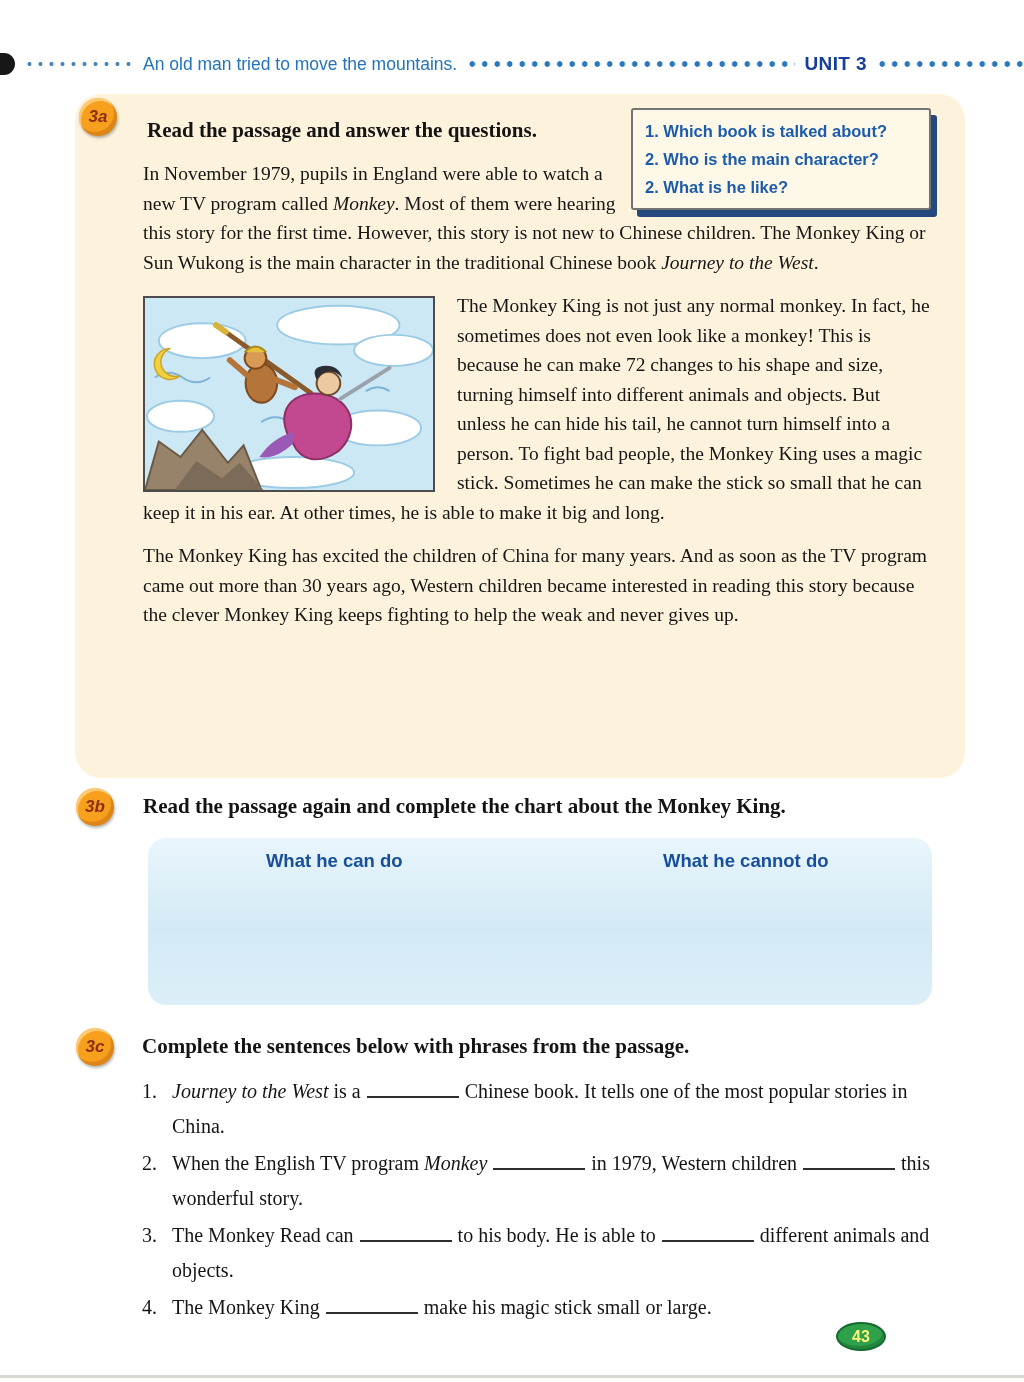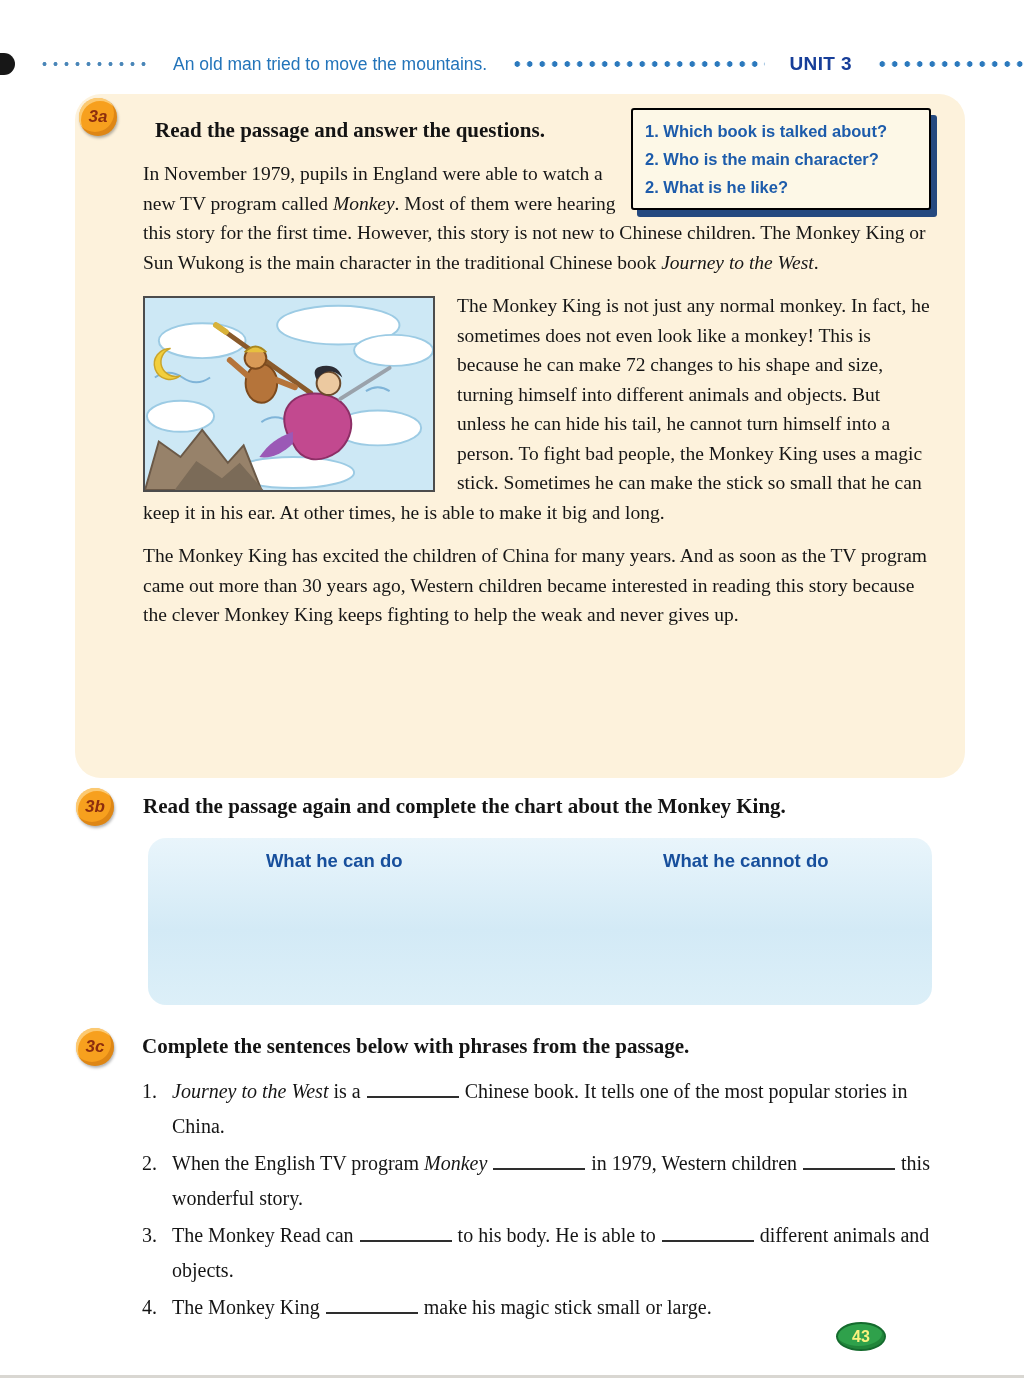--- a/index.html
+++ b/index.html
@@ -2,21 +2,21 @@
 <html><head>
 <meta charset="utf-8">
 <style>
   * { margin:0; padding:0; box-sizing:border-box; }
   html,body { background:#e8e8e8; }
   body { width:1024px; height:1382px; position:relative; font-family:"Liberation Serif",serif; }
   .page { position:absolute; inset:0; background:#ffffff; overflow:hidden; }
 
   
   .header { position:absolute; left:0; top:48px; right:0; height:32px;
-            display:flex; align-items:center; gap:24px;
+            display:flex; align-items:center; gap:9px;
             font-family:"Liberation Sans",sans-serif; }
   .edge-mark { width:15px; height:22px; background:#171717; border-radius:0 12px 12px 0; flex:none; }
   .dots { height:10px; background-repeat:repeat-x; background-position:left center; flex:none; }
   .dots-small { width:110px;
      background-image:radial-gradient(circle,#4a86b8 1.7px, rgba(0,0,0,0) 2.3px);
      background-size:11px 10px; }
   .dots-mid { flex:1;
      background-image:radial-gradient(circle,#2b79bd 2.5px, rgba(0,0,0,0) 3.1px);
      background-size:12.5px 10px; }
   .dots-tail { width:148px;
@@ -38,23 +38,23 @@
                        1px 2px 3px rgba(0,0,0,.3); z-index:5; }
   #badge-3a { left:79px;  top:98px; }
   #badge-3b { left:76px;  top:788px; }
   #badge-3c { left:76px;  top:1028px; }
 
   
   .panel { position:absolute; left:75px; top:94px; width:890px; height:684px;
            background:#fdf2dc; border-radius:26px; padding:20px 34px 24px 68px; }
   .sec-heading { font-size:21px; font-weight:bold; color:#141414; white-space:nowrap;
                  font-family:"Liberation Serif",serif; }
-  .panel .sec-heading { margin:4px 12px 16px; }
+  .panel .sec-heading { margin:4px 4px 16px; }
   .qbox { float:right; width:300px; margin:-6px 0 8px 8px;
-          background:#fdf8e7; border:2px solid #000000; border-radius:3px;
+          background:#fdf8e7; border:2px solid #737373; border-radius:3px;
           box-shadow:6px 7px 0 #25497f; padding:7px 12px;
           font-family:"Liberation Sans",sans-serif; font-size:16.5px; font-weight:600;
           color:#1d5cab; line-height:28px; }
   .para { font-size:19.5px; line-height:29.5px; color:#161616; margin-bottom:14px; }
   .illus { float:left; width:292px; height:196px; margin:5px 22px 4px 0;
            border:2px solid #4c4c4c; background:#cde8f5; }
   .illus svg { display:block; width:100%; height:100%; }
 
   
   .heading-3b { position:absolute; left:143px; top:794px; }

